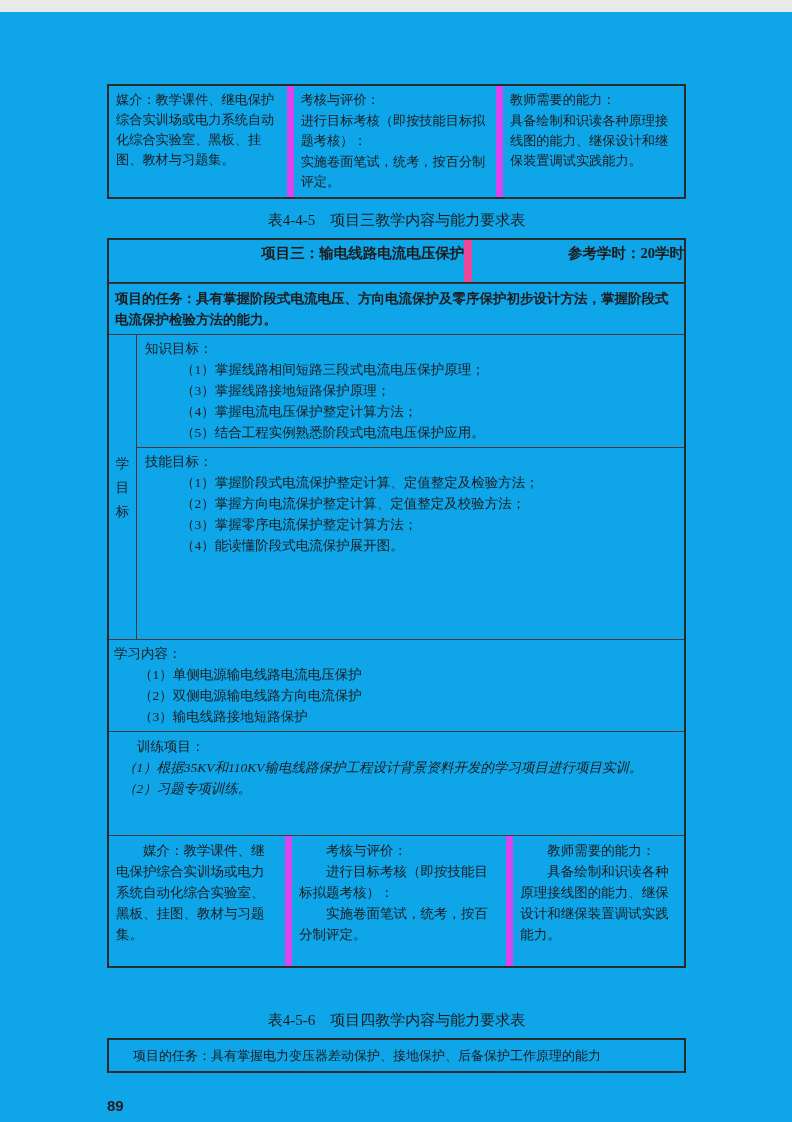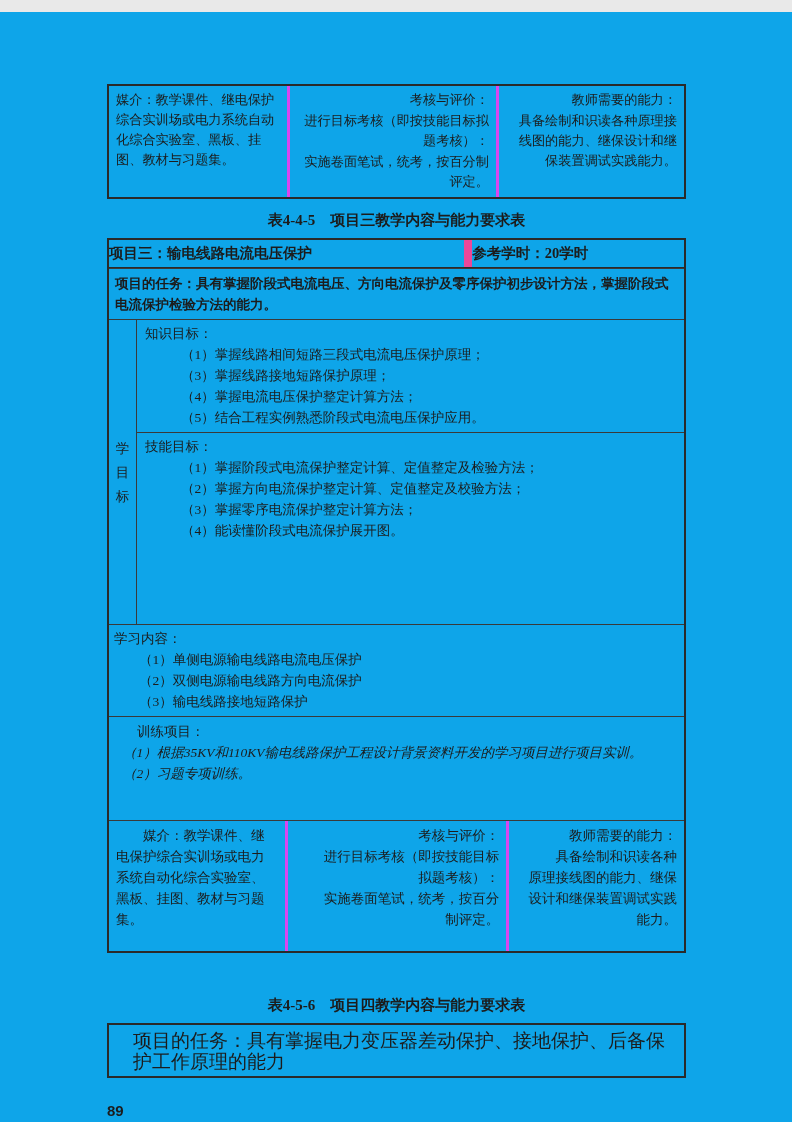--- a/index.html
+++ b/index.html
@@ -12,41 +12,41 @@
     color:#1c1c1c;
     box-sizing:border-box;
     padding:72px 68px 0 107px;
   }
   .page *{box-sizing:border-box;}
 
   
   .tbl{border:2px solid #2a2a2a;width:579px;}
   .row{display:flex;width:100%;}
   .row + .row{border-top:1px solid #3a3a3a;}
-  .cell + .cell{border-left:3px solid #d946ef;text-align:right;}
+  .cell + .cell{border-left:7px solid #d946ef;}
 
   
   .top-tbl .cell{padding:4px 7px;font-size:13.2px;line-height:20px;}
   .top-tbl .c1{width:30.9%;}
   .top-tbl .c2{width:36.4%;}
   .top-tbl .c3{width:32.7%;}
   .top-tbl p{margin:0 0 1px 0;}
 
   
   .caption{
-    width:579px;text-align:center;font-weight:bold;font-size:15px;
+    width:579px;text-align:center;font-weight:normal;font-size:15px;
     margin:11px 0 8px 0;height:20px;line-height:20px;
   }
   .caption2{margin-top:42px;}
 
   
   .hdr{border-bottom:1px solid #2a2a2a;}
   .hdr .hcell{
-    font-weight:bold;font-size:14.5px;text-align:left;
-    height:27px;line-height:26px;overflow:hidden;font-family:Liberation Serif, serif;
+    font-weight:bold;font-size:14.5px;text-align:right;
+    height:42px;line-height:26px;overflow:hidden;font-family:Liberation Serif, serif;
   }
   .hdr .hcell + .hcell{border-left:8px solid #ec4899;}
   .t1-hleft{width:61.8%;}
   .t1-hright{width:38.2%;}
   .t2-hleft{width:52.8%;}
   .t2-hright{width:47.2%;}
 
   .main-tbl{font-size:13.5px;line-height:21px;}
   .main-tbl p{margin:0;}
   .task-row{min-height:51px;padding:4px 6px;font-weight:bold;}
@@ -68,21 +68,21 @@
   .training-row .rlabel{padding-left:28px;}
   .training-row .titem{padding-left:14px;font-style:italic;}
 
   .media3 .cell{min-height:130px;padding:4px 7px;}
   .media3 .m1{width:30.6%;}
   .media3 .m2{width:38.5%;}
   .media3 .m3{width:30.9%;}
   .media3 p{margin:0;text-indent:2em;}
 
   
-  .t2 .task2{min-height:31px;padding:5px 6px 4px 24px;font-size:19px;line-height:21px;}
+  .t2 .task2{min-height:31px;padding:5px 6px 4px 24px;font-size:13px;line-height:21px;}
   .t2 .task2 p{margin:0;}
 
   .pageno{
     width:579px;text-align:left;margin-top:24px;
     font-family:"Liberation Sans","DejaVu Sans",sans-serif;
     font-size:15px;font-weight:bold;
   }
 </style>
 </head>
 <body>

